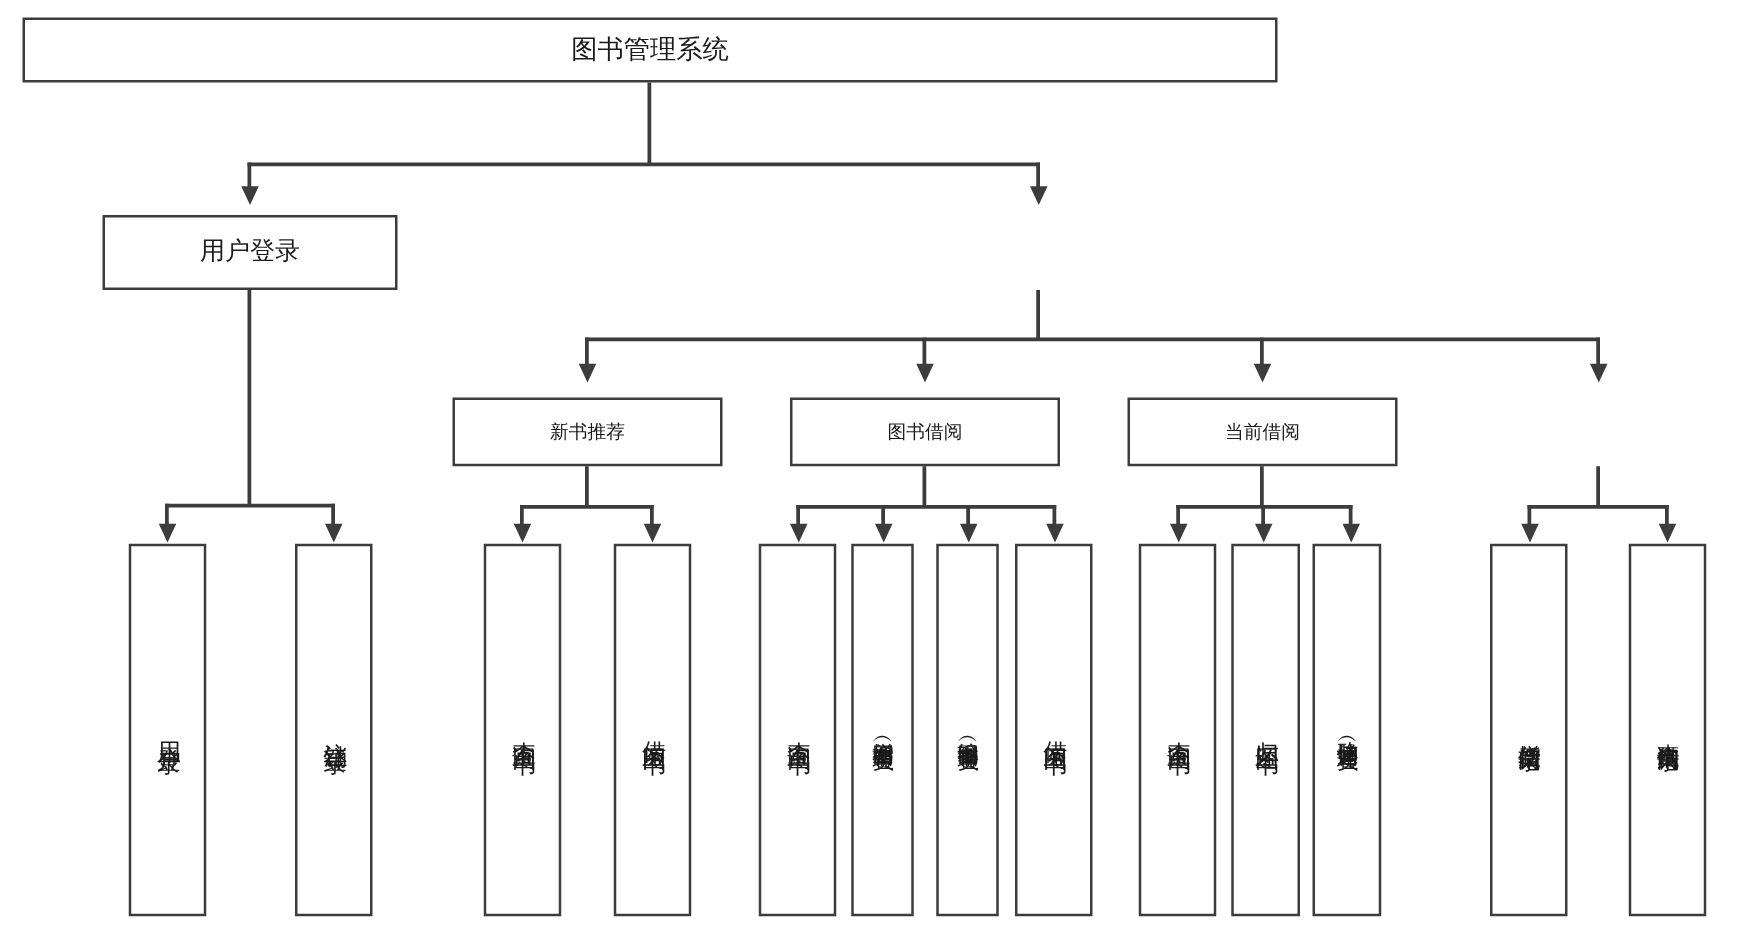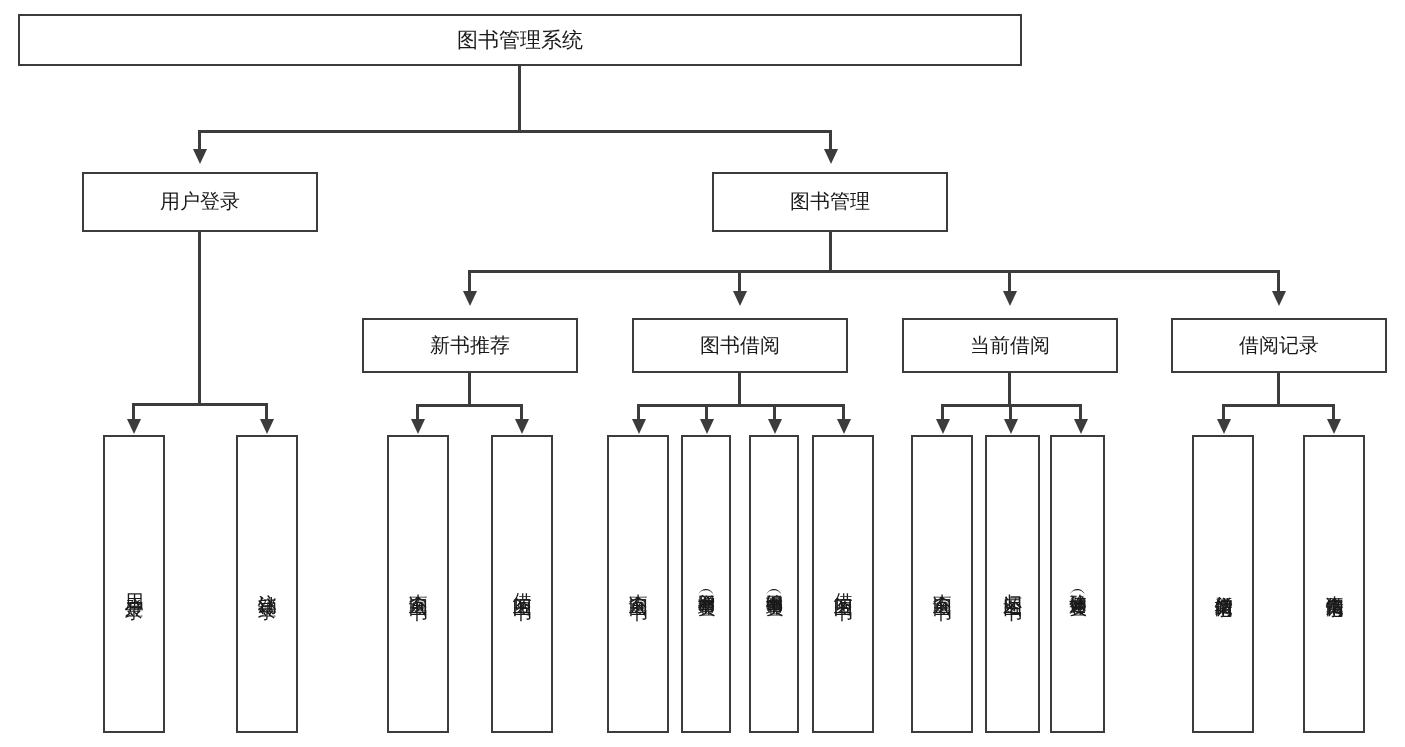--- a/index.html
+++ b/index.html
@@ -23,21 +23,21 @@
     border: 2px solid #3c3c3c;
     display: flex;
     align-items: center;
     justify-content: center;
     color: #1a1a1a;
     line-height: 1.18;
     text-align: center;
   }
   .node.root      { font-size: 21px; }
   .node.level2    { font-size: 20px; }
-  .node.level3    { font-size: 20px; }
+  .node.level3    { font-size: 15px; }
   .node.leaf {
     font-size: 19px;
     writing-mode: vertical-rl;
     text-orientation: upright;
     align-items: center;
     justify-content: center;
     letter-spacing: 3px;
     padding: 4px 0;
     white-space: nowrap;
   }
@@ -76,21 +76,20 @@
   <div class="ln v" style="left:518px; top:66px; width:3px; height:66px;"></div>
 
   <div class="ln h" style="left:198px; top:130px; width:634px;"></div>
   <div class="ln v" style="left:198px; top:130px; width:3px; height:21px;"></div>
   <div class="arrow" style="left:193px; top:149px;"></div>
   <div class="ln v" style="left:829px; top:130px; width:3px; height:21px;"></div>
   <div class="arrow" style="left:824px; top:149px;"></div>
 
   <div class="node level2" style="left:82px; top:172px; width:236px; height:60px;">用户登录</div>
 
-  <div class="node level2" style="left:712px; top:172px; width:236px; height:60px;">图书管理</div>
 
   <div class="ln v" style="left:198px; top:232px; width:3px; height:173px;"></div>
   <div class="ln h" style="left:132px; top:403px; width:136px;"></div>
   <div class="ln v" style="left:132px; top:403px; width:3px; height:18px;"></div>
   <div class="arrow" style="left:127px; top:419px;"></div>
   <div class="ln v" style="left:265px; top:403px; width:3px; height:18px;"></div>
   <div class="arrow" style="left:260px; top:419px;"></div>
 
   <div class="ln v" style="left:829px; top:232px; width:3px; height:40px;"></div>
   <div class="ln h" style="left:468px; top:270px; width:812px;"></div>
@@ -99,21 +98,20 @@
   <div class="ln v" style="left:738px; top:270px; width:3px; height:23px;"></div>
   <div class="arrow" style="left:733px; top:291px;"></div>
   <div class="ln v" style="left:1008px; top:270px; width:3px; height:23px;"></div>
   <div class="arrow" style="left:1003px; top:291px;"></div>
   <div class="ln v" style="left:1277px; top:270px; width:3px; height:23px;"></div>
   <div class="arrow" style="left:1272px; top:291px;"></div>
 
   <div class="node level3" style="left:362px; top:318px; width:216px; height:55px;">新书推荐</div>
   <div class="node level3" style="left:902px; top:318px; width:216px; height:55px;">当前借阅</div>
   <div class="node level3" style="left:632px; top:318px; width:216px; height:55px;">图书借阅</div>
-  <div class="node level3" style="left:1171px; top:318px; width:216px; height:55px;">借阅记录</div>
 
   <div class="ln v" style="left:468px; top:373px; width:3px; height:33px;"></div>
   <div class="ln h" style="left:416px; top:404px; width:107px;"></div>
   <div class="ln v" style="left:416px; top:404px; width:3px; height:17px;"></div>
   <div class="arrow" style="left:411px; top:419px;"></div>
   <div class="ln v" style="left:520px; top:404px; width:3px; height:17px;"></div>
   <div class="arrow" style="left:515px; top:419px;"></div>
 
   <div class="ln v" style="left:738px; top:373px; width:3px; height:33px;"></div>
   <div class="ln h" style="left:637px; top:404px; width:208px;"></div>

